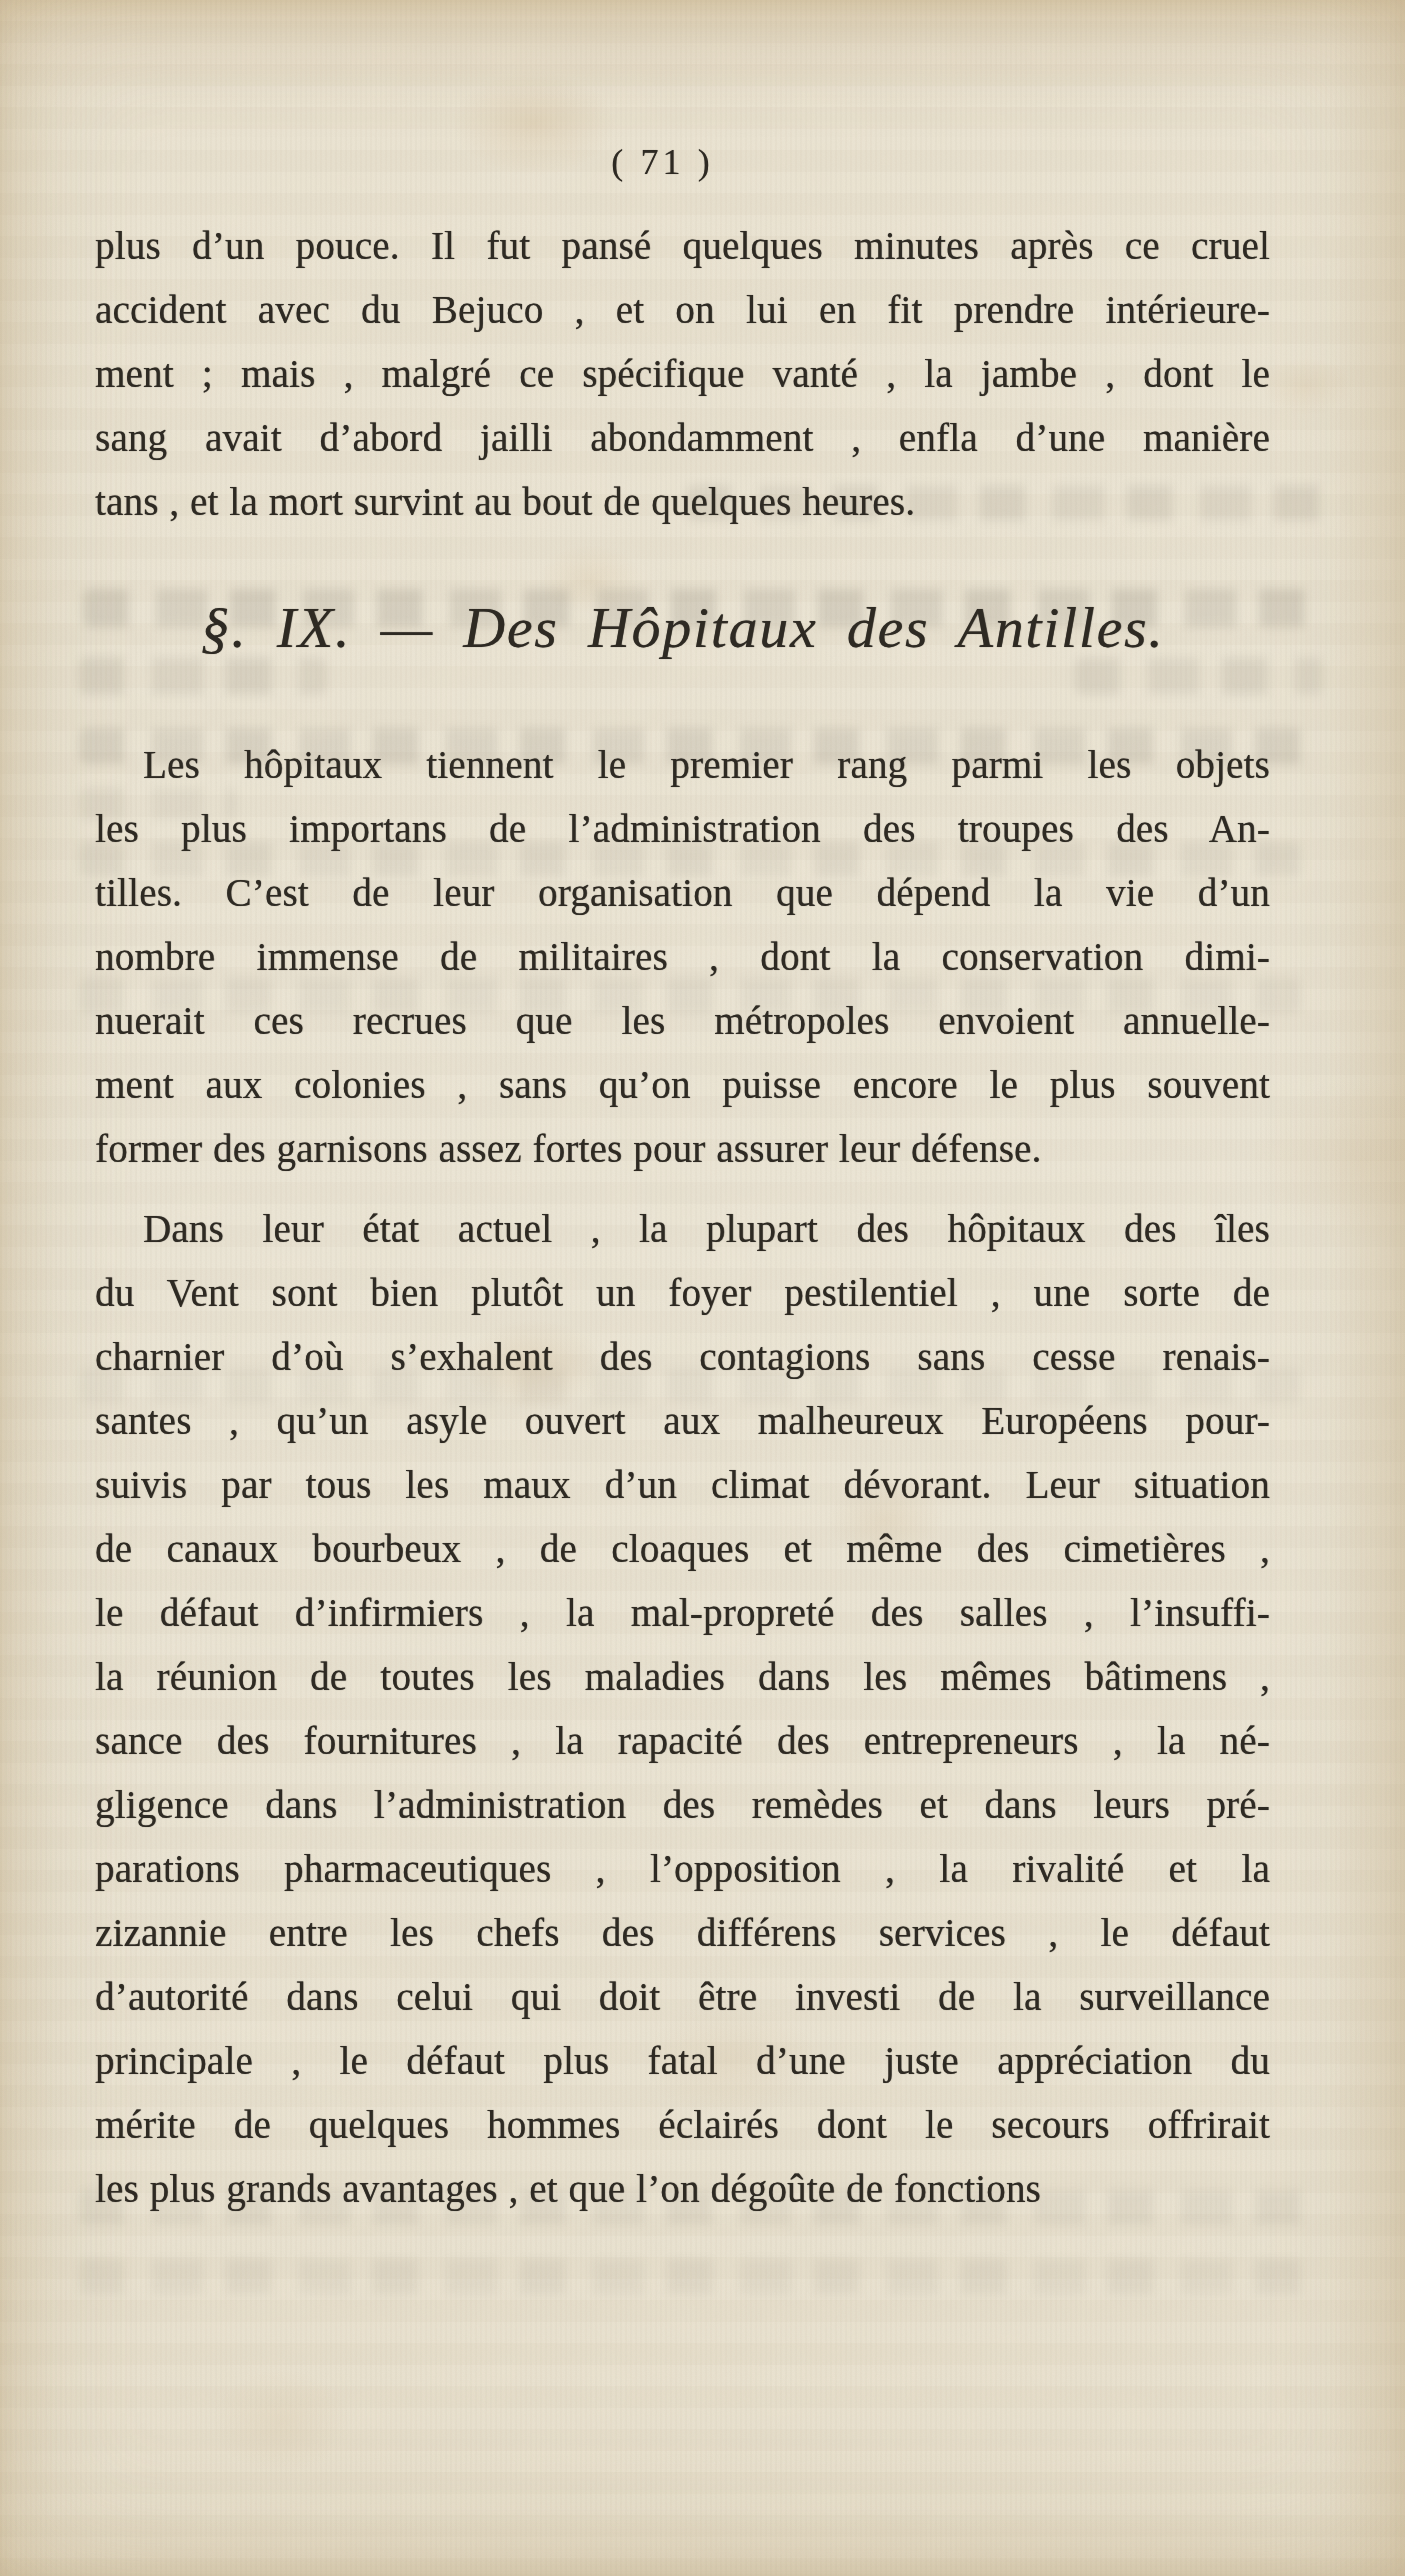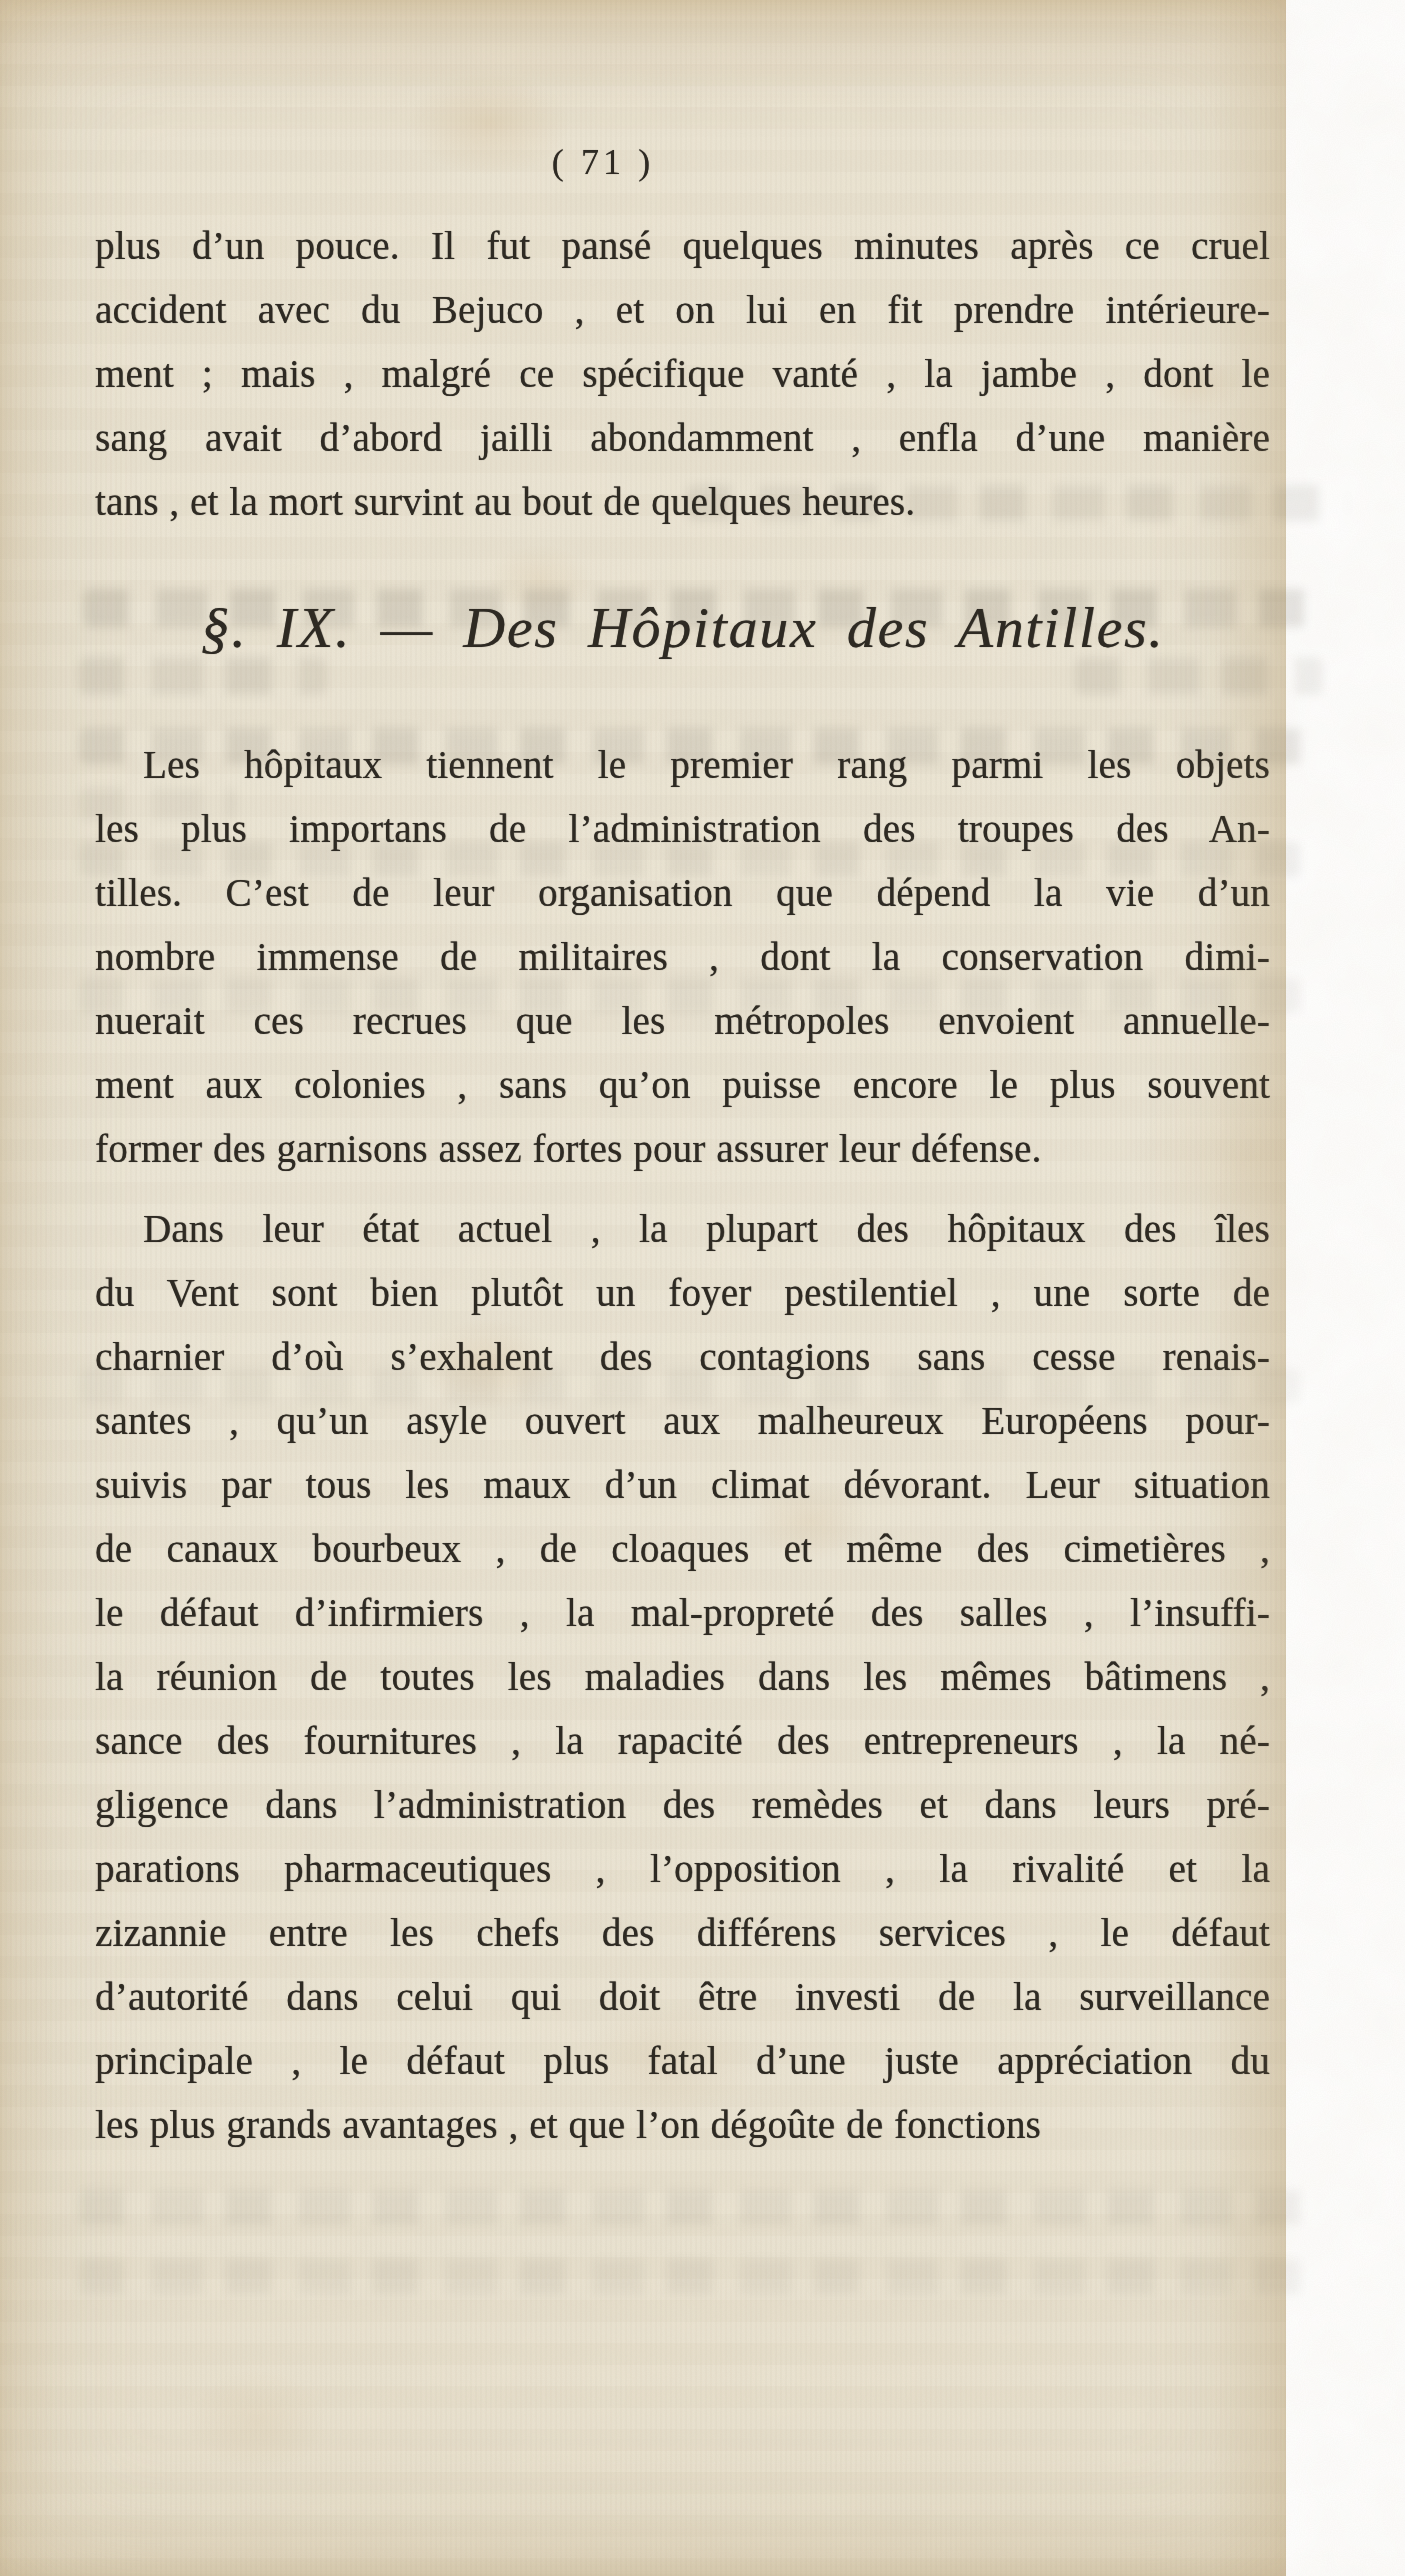--- a/index.html
+++ b/index.html
@@ -3,21 +3,21 @@
 <meta charset="utf-8">
 <style>
   html, body {
     margin: 0; padding: 0;
     width: 1405px; height: 2576px;
     overflow: hidden;
     font-family: "Liberation Serif", "DejaVu Serif", serif;
   }
   .scan {
     position: relative;
-    width: 1286px; height: 2576px;
+    width: 1405px; height: 2576px;
     background:
       repeating-linear-gradient(90deg, rgba(140,125,95,.040) 0 1.7px, rgba(140,125,95,0) 1.7px 5px),
       repeating-linear-gradient(180deg, rgba(255,255,255,.035) 0 21.5px, rgba(150,140,115,.035) 21.5px 43px),
       linear-gradient(180deg, #e0d2b6 0px, #e8deca 37px, #ebe4d2 108px, #ece6d6 48%, #eae3d1 85%, #e8e0cc 100%);
   }
   .stains {
     position: absolute; inset: 0; pointer-events: none;
     background:
       radial-gradient(116px 74px at 38% 4.8%, rgba(187,148,95,.18), transparent 70%),
       radial-gradient(74px 50px at 42% 22.5%, rgba(187,148,95,.12), transparent 70%),
@@ -133,19 +133,20 @@
         <div class="line">suivis par tous les maux d’un climat dévorant. Leur situation</div>
         <div class="line">de canaux bourbeux , de cloaques et même des cimetières ,</div>
         <div class="line">le défaut d’infirmiers , la mal-propreté des salles , l’insuffi-</div>
         <div class="line">la réunion de toutes les maladies dans les mêmes bâtimens ,</div>
         <div class="line">sance des fournitures , la rapacité des entrepreneurs , la né-</div>
         <div class="line">gligence dans l’administration des remèdes et dans leurs pré-</div>
         <div class="line">parations pharmaceutiques , l’opposition , la rivalité et la</div>
         <div class="line">zizannie entre les chefs des différens services , le défaut</div>
         <div class="line">d’autorité dans celui qui doit être investi de la surveillance</div>
         <div class="line">principale , le défaut plus fatal d’une juste appréciation du</div>
+        <div class="line">mérite de quelques hommes éclairés dont le secours offrirait</div>
         <div class="line last">les plus grands avantages , et que l’on dégoûte de fonctions</div>
       </div>
     </main>
 
   <div class="vignette"></div>
 </div>
 
 
 </body></html>

